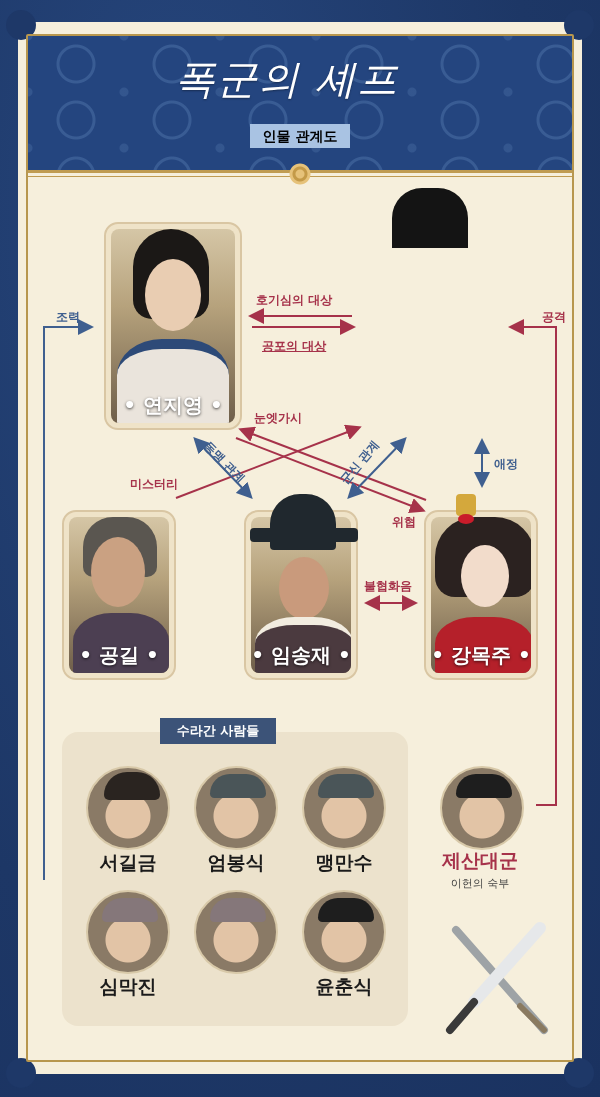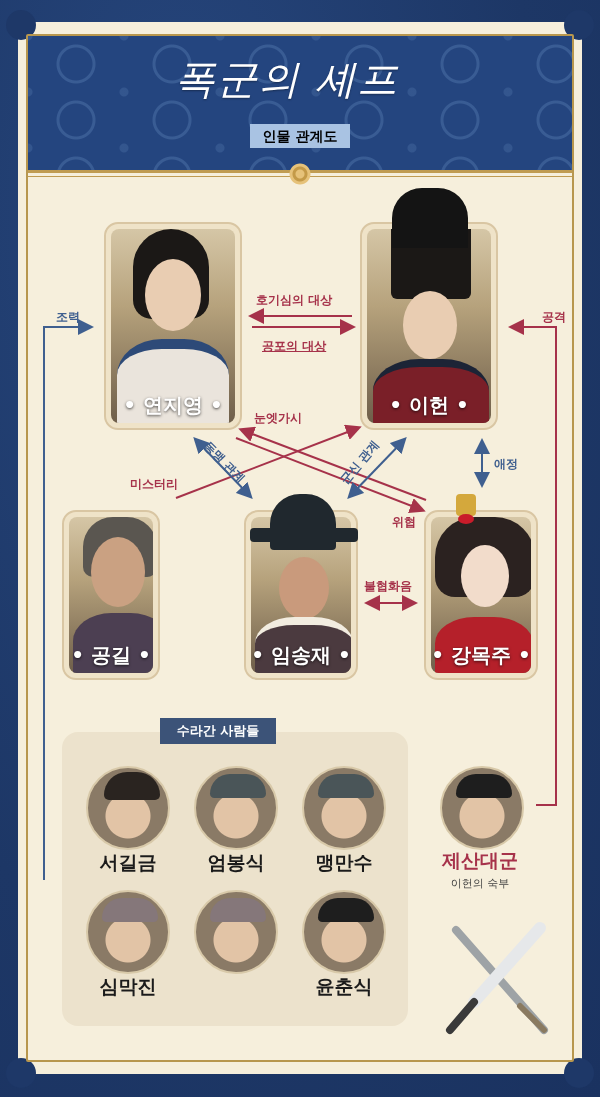--- a/index.html
+++ b/index.html
@@ -178,31 +178,23 @@
 
   <div class="card" style="left:104px;top:222px;width:138px;height:208px;">
     <div class="card-inner">
       <div class="figure-hair" style="left:22px;top:0;width:76px;height:90px;border-radius:40px 40px 20px 20px;"></div>
       <div class="figure-head" style="left:34px;top:30px;width:56px;height:72px;"></div>
       <div class="figure-body" style="left:6px;top:110px;width:112px;height:90px;background:#eae4dc;border-top:10px solid #2d4a78;"></div>
       <div class="card-name">• 연지영 •</div>
     </div>
   </div>
 
-  <div class="card" style="left:360px;top:222px;width:138px;height:208px;">
-    <div class="card-inner">
-      <div class="figure-hair" style="left:24px;top:-40px;width:80px;height:110px;border-radius:30px 30px 6px 6px;"></div>
-      <div class="figure-head" style="left:36px;top:62px;width:54px;height:68px;"></div>
-      <div class="figure-body" style="left:6px;top:130px;width:116px;height:80px;background:#7a1f28;border-top:8px solid #1c2436;"></div>
-      <div class="card-name">• 이헌 •</div>
-    </div>
-  </div>
   <div class="figure-hair" style="position:absolute;left:392px;top:188px;width:76px;height:60px;border-radius:30px 30px 0 0;background:#141414;"></div>
 
-  <div class="card" style="left:62px;top:510px;width:98px;height:170px;">
+  <div class="card" style="left:62px;top:510px;width:114px;height:170px;">
     <div class="card-inner">
       <div class="figure-hair" style="left:14px;top:0;width:74px;height:60px;border-radius:30px 30px 10px 10px;background:#5a5650;"></div>
       <div class="figure-head" style="left:22px;top:20px;width:54px;height:70px;background:#caa182;"></div>
       <div class="figure-body" style="left:4px;top:96px;width:96px;height:70px;background:#4c3f52;"></div>
       <div class="card-name">• 공길 •</div>
     </div>
   </div>
 
   <div class="card" style="left:244px;top:510px;width:114px;height:170px;">
     <div class="card-inner">

